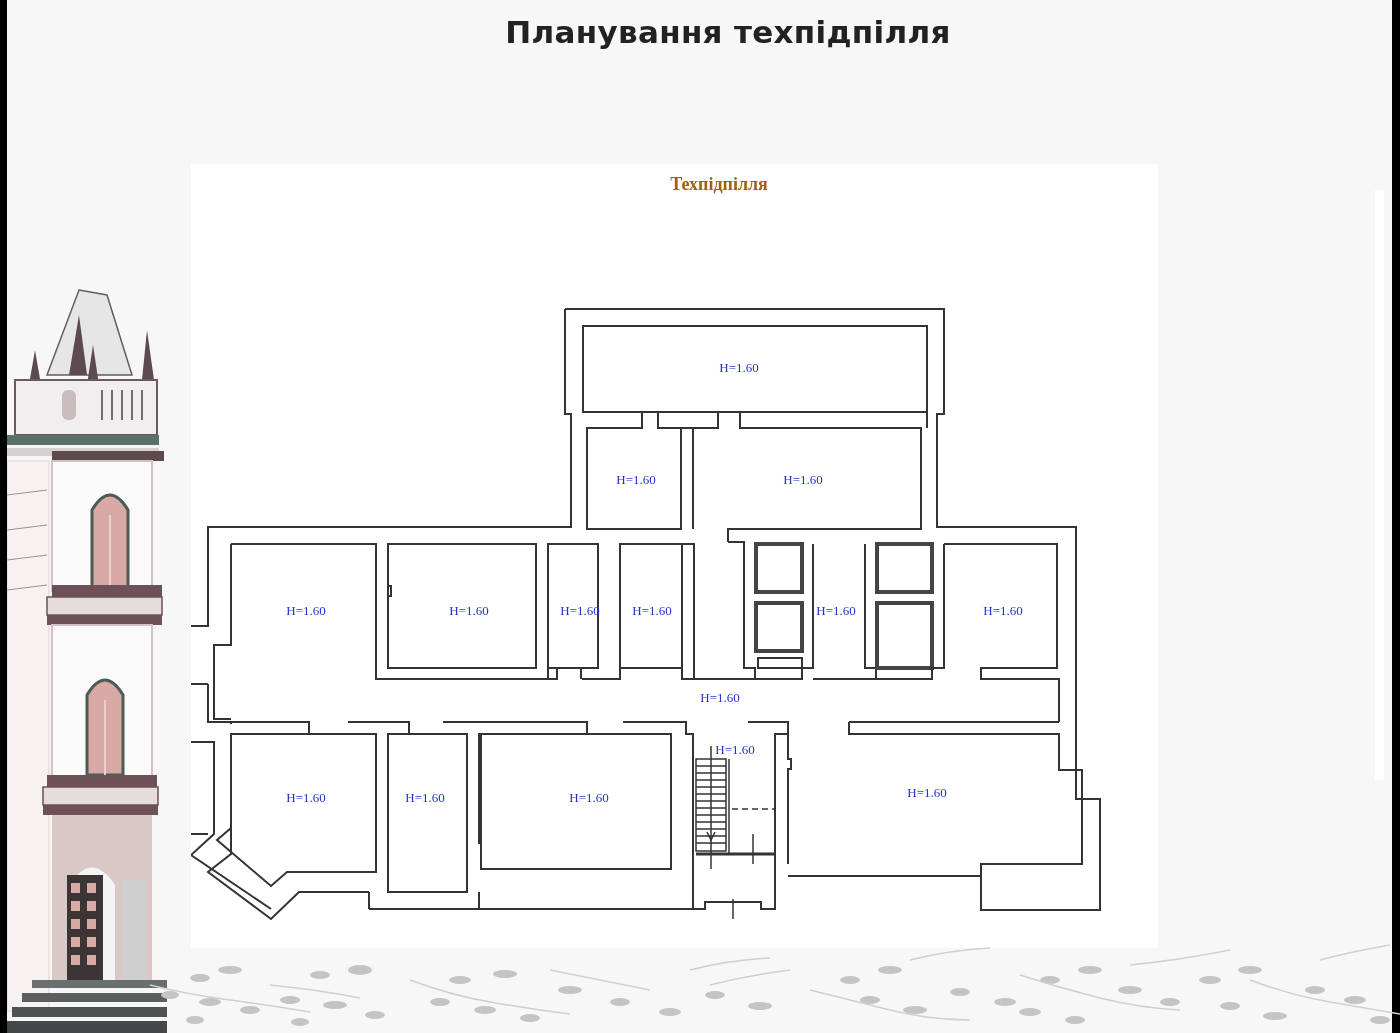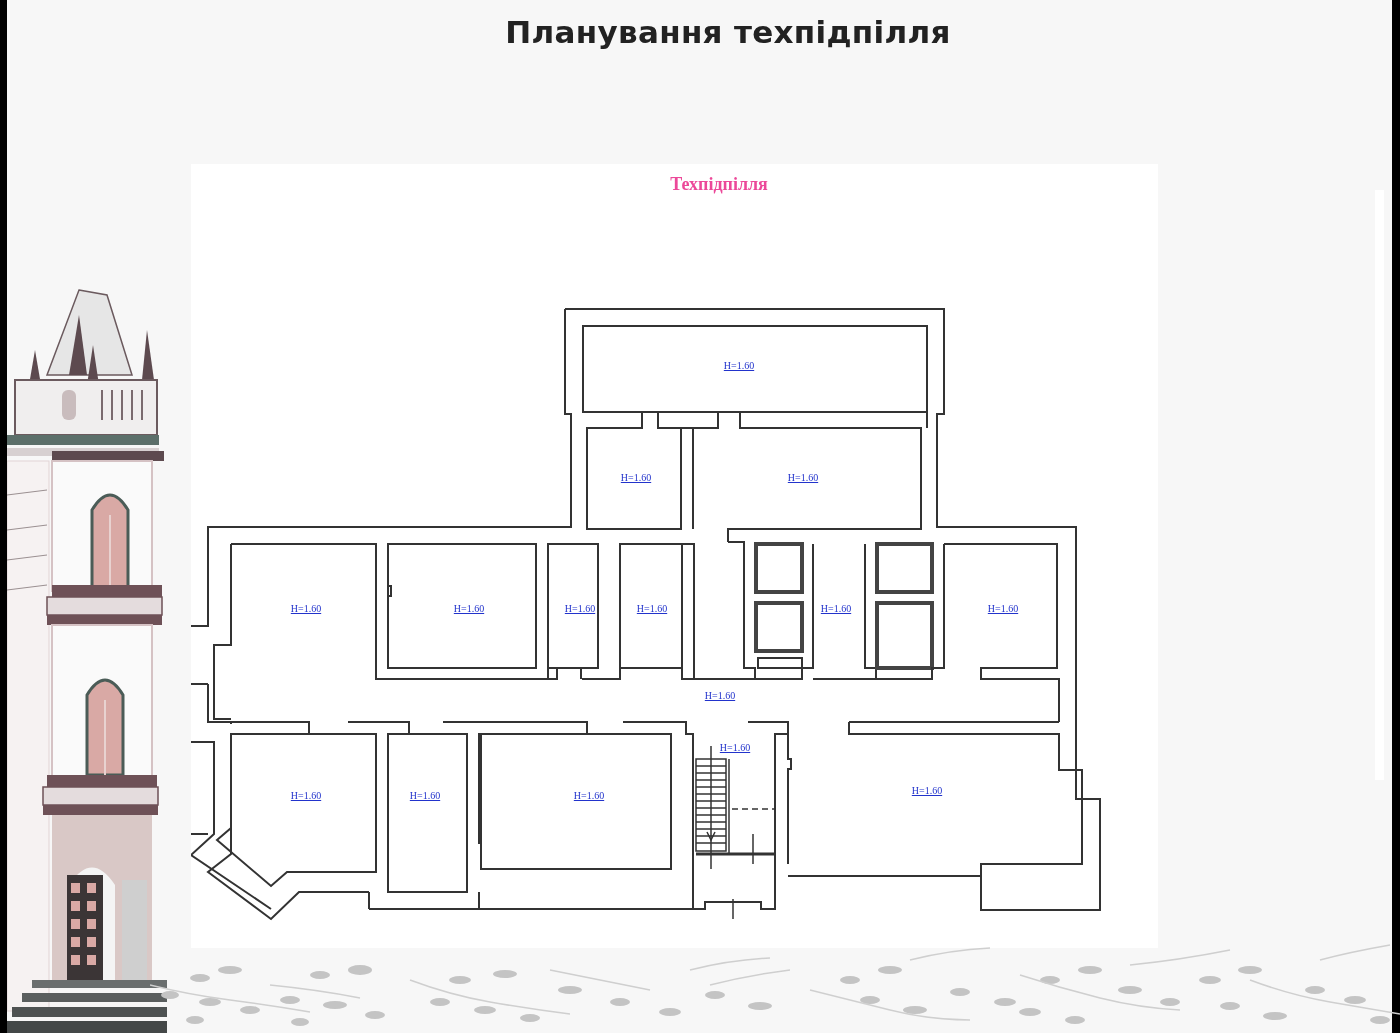--- a/index.html
+++ b/index.html
@@ -13,26 +13,26 @@
   .slide-title {
     position:absolute; top:14px; left:0; width:1456px; text-align:center;
     font-family:"DejaVu Sans", sans-serif; font-weight:bold; font-size:31px; color:#222;
     letter-spacing:0.3px;
   }
   .plan-card {
     position:absolute; left:191px; top:164px; width:967px; height:784px; background:#fff;
   }
   .plan-title {
     position:absolute; left:0; top:10px; width:1056px; text-align:center;
-    font-family:"Liberation Serif", serif; font-size:18px; font-weight:bold; color:#ec4899;
+    font-family:"Liberation Serif", serif; font-size:18px; font-weight:bold; color:#a16207;
   }
   .plan-svg { position:absolute; left:0; top:0; }
   .room-label {
-    position:absolute; font-family:"Liberation Serif", serif; font-size:10px;
-    color:#2233cc; text-decoration:underline; white-space:nowrap;
+    position:absolute; font-family:"Liberation Serif", serif; font-size:13px;
+    color:#2233cc; white-space:nowrap;
     transform:translateX(-50%);
   }
   .building { position:absolute; left:7px; top:285px; }
   .brush { position:absolute; left:150px; top:940px; }
   .right-strip { position:absolute; left:1375px; top:190px; width:9px; height:590px; background:#fff; }
 </style>
 </head>
 <body>
 
 <div class="left-bar"></div>

